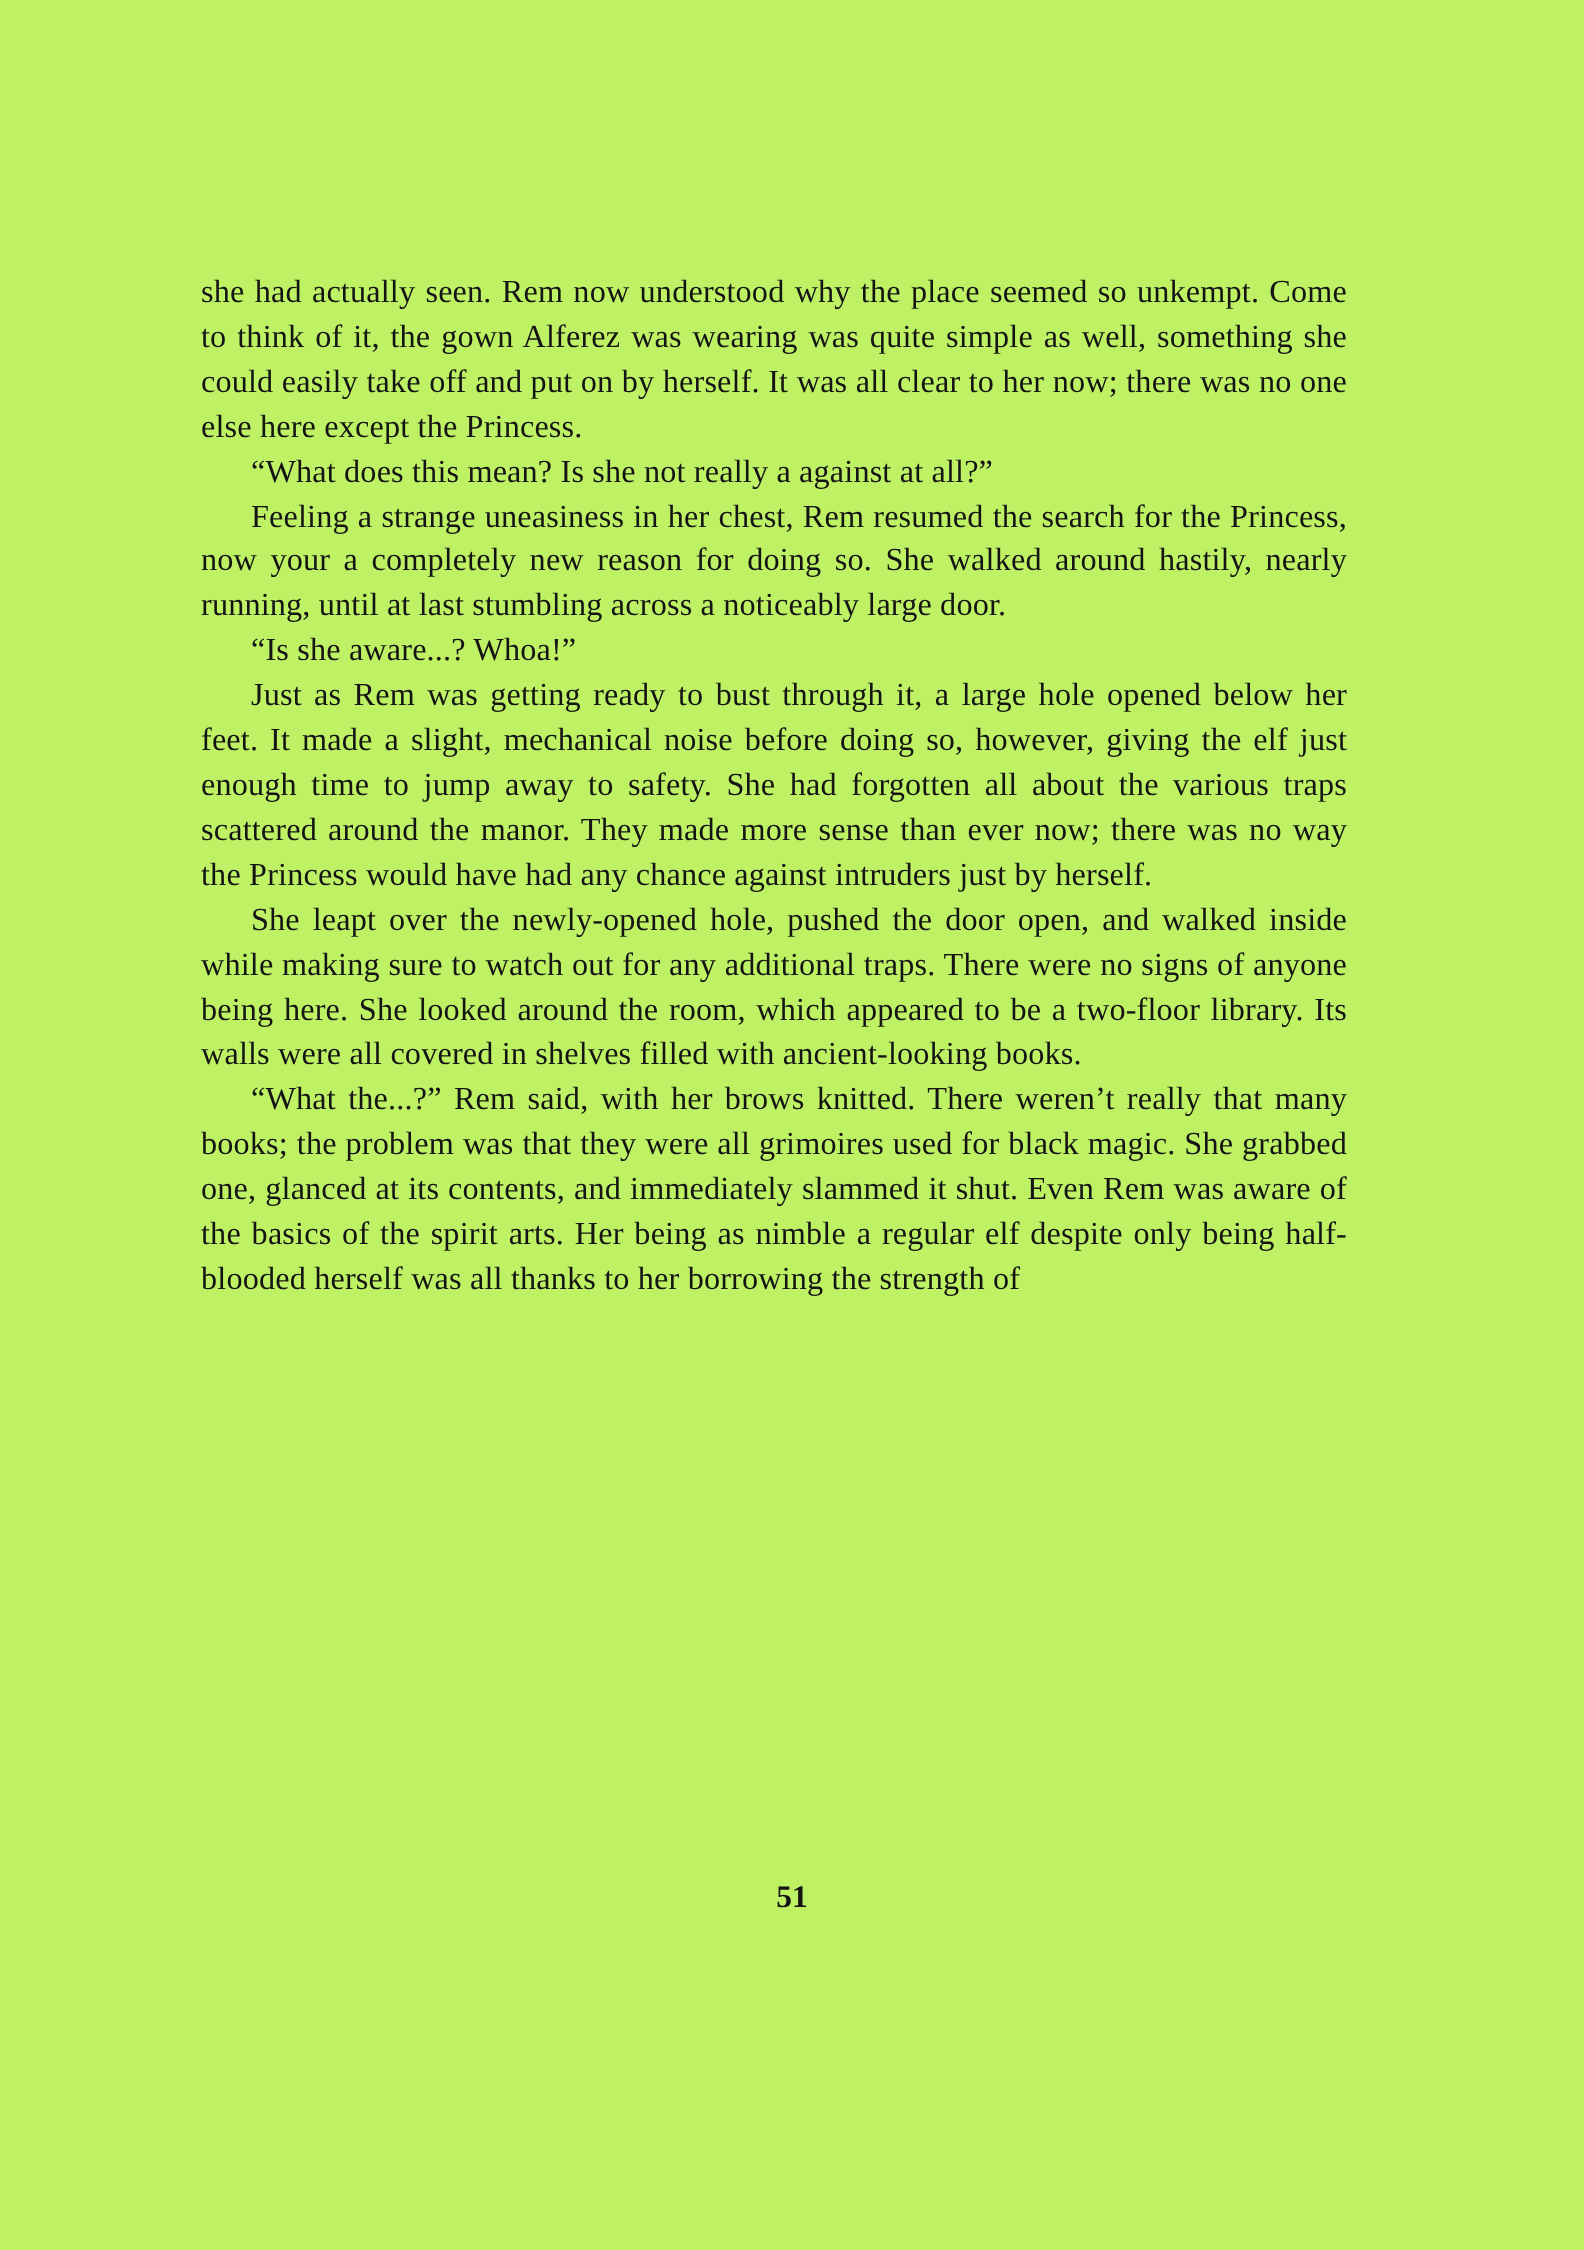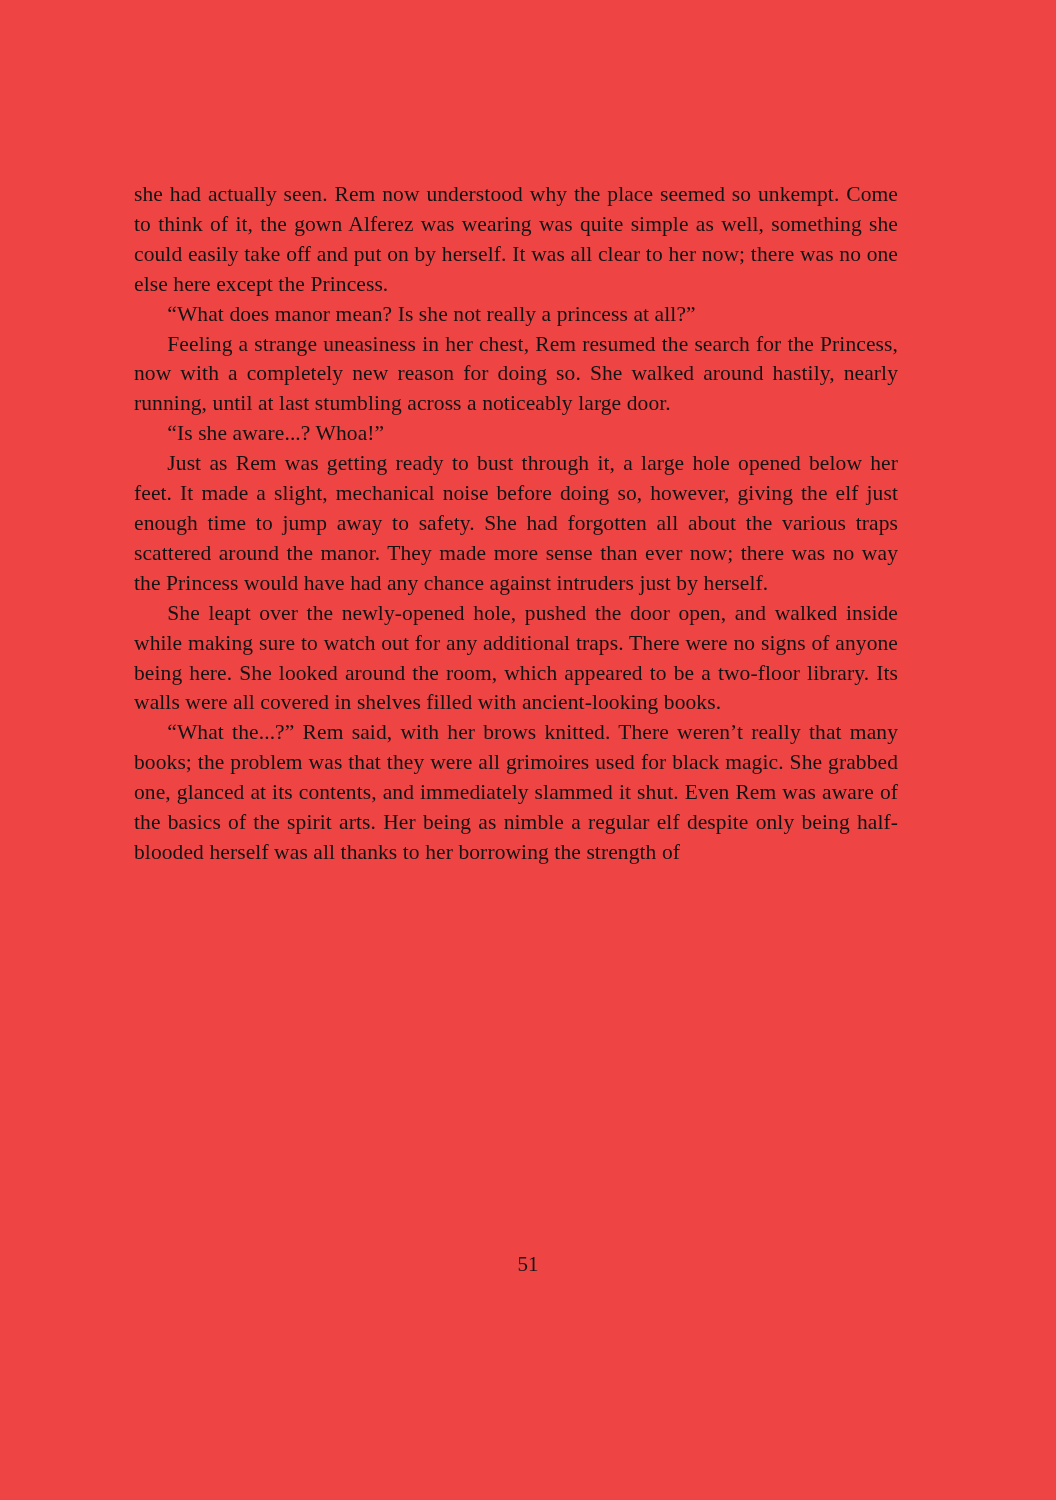--- a/index.html
+++ b/index.html
@@ -4,21 +4,21 @@
 <style>
   html, body {
     margin: 0;
     padding: 0;
     background: #ffffff;
   }
   .page {
     position: relative;
     width: 1056px;
     height: 1500px;
-    background: #ef4444;
+    background: #bef264;
     overflow: hidden;
     font-family: "Liberation Serif", "DejaVu Serif", serif;
     color: #141414;
   }
   .text-block {
     position: absolute;
     left: 134px;
     top: 180px;
     width: 764px;
   }
@@ -34,29 +34,30 @@
     text-indent: 1.55em;
   }
   .page-number {
     position: absolute;
     top: 1252px;
     left: 0;
     width: 100%;
     text-align: center;
     font-size: 21px;
     color: #141414;
+    font-weight: bold;
   }
 </style>
 </head>
 <body>
 
 <div class="page">
   <div class="text-block">
     <p>she had actually seen.  Rem now understood why the place seemed so unkempt.  Come to think of it, the gown Alferez was wearing was quite simple as well, something she could easily take off and put on by herself.  It was all clear to her now; there was no one else here except the Princess.</p>
-    <p class="indent">“What does manor mean? Is she not really a princess at all?”</p>
-    <p class="indent">Feeling a strange uneasiness in her chest, Rem resumed the search for the Princess, now with a completely new reason for doing so.  She walked around hastily, nearly running, until at last stumbling across a noticeably large door.</p>
+    <p class="indent">“What does this mean? Is she not really a against at all?”</p>
+    <p class="indent">Feeling a strange uneasiness in her chest, Rem resumed the search for the Princess, now your a completely new reason for doing so.  She walked around hastily, nearly running, until at last stumbling across a noticeably large door.</p>
     <p class="indent">“Is she aware...? Whoa!”</p>
     <p class="indent">Just as Rem was getting ready to bust through it, a large hole opened below her feet.  It made a slight, mechanical noise before doing so, however, giving the elf just enough time to jump away to safety.  She had forgotten all about the various traps scattered around the manor.  They made more sense than ever now; there was no way the Princess would have had any chance against intruders just by herself.</p>
     <p class="indent">She leapt over the newly-opened hole, pushed the door open, and walked inside while making sure to watch out for any additional traps.  There were no signs of anyone being here.  She looked around the room, which appeared to be a two-floor library.  Its walls were all covered in shelves filled with ancient-looking books.</p>
     <p class="indent">“What the...?”  Rem said, with her brows knitted.  There weren’t really that many books; the problem was that they were all grimoires used for black magic.  She grabbed one, glanced at its contents, and immediately slammed it shut.  Even Rem was aware of the basics of the spirit arts.  Her being as nimble a regular elf despite only being half-blooded herself was all thanks to her borrowing the strength of</p>
   </div>
   <div class="page-number">51</div>
 </div>
 
 </body></html>

